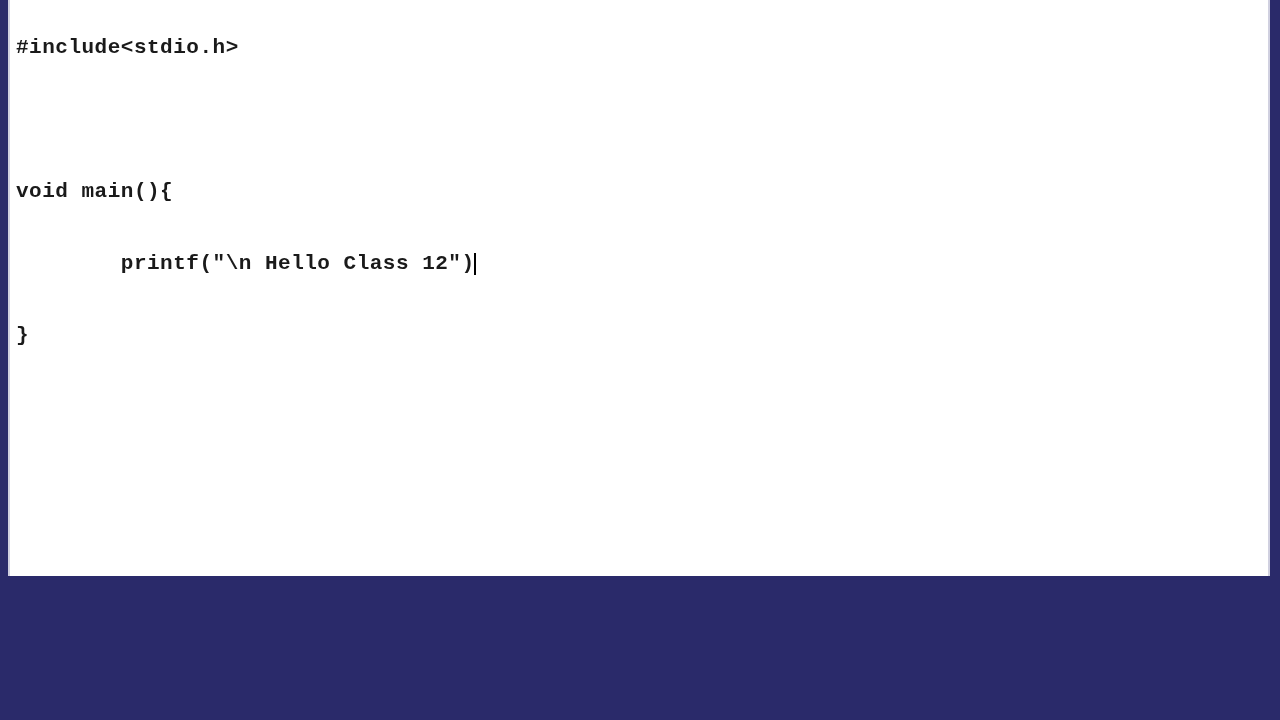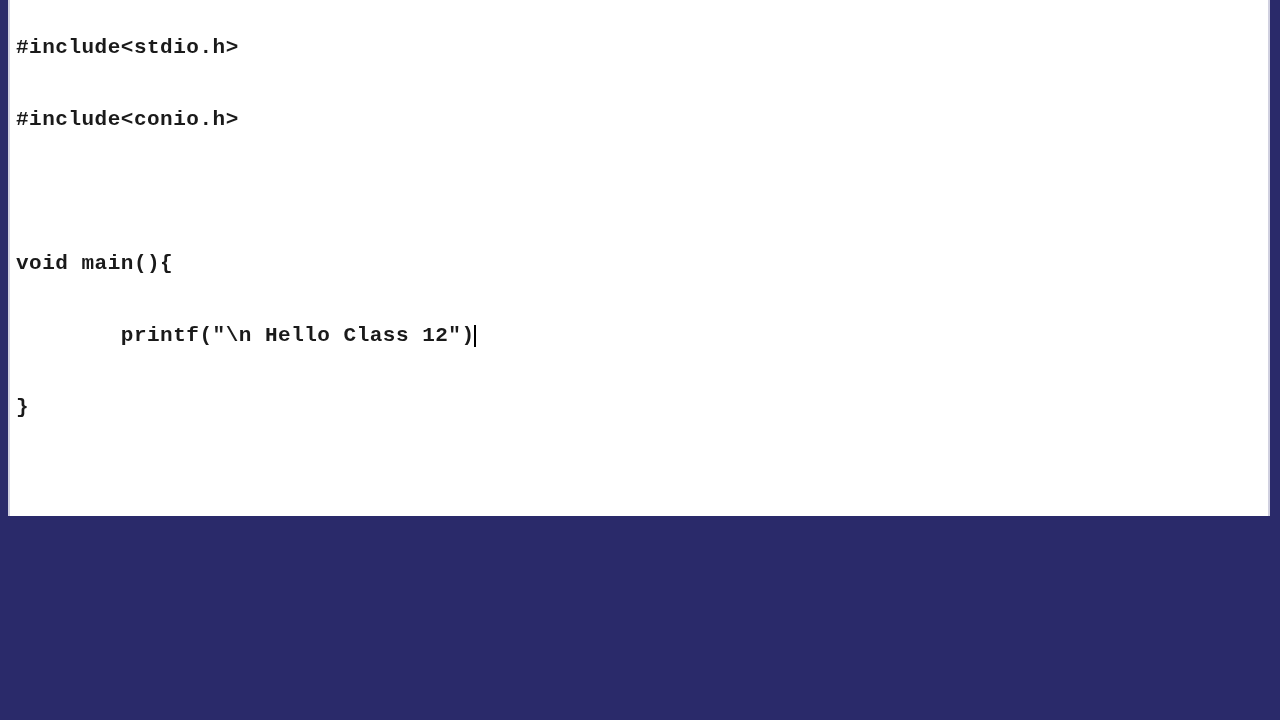--- a/index.html
+++ b/index.html
@@ -12,21 +12,21 @@
       height: 720px;
       overflow: hidden;
       background: #2a2a6a;
       font-family: 'Courier New', Courier, monospace;
     }
     .frame {
       position: absolute;
       left: 8px;
       top: 0;
       width: 1262px;
-      height: 516px;
+      height: 576px;
       background: #ffffff;
       border-left: 2px solid #d0d0e0;
       border-right: 2px solid #d0d0e0;
     }
     .code-area {
       padding: 0 6px;
       font-size: 21px;
       font-weight: bold;
       color: #1a1a1a;
       line-height: 24px;
@@ -48,19 +48,18 @@
       vertical-align: text-bottom;
       margin-left: -1px;
     }
   </style>
 </head>
 <body>
 
 <div class="frame">
   <div class="code-area">
     <span class="line line-top-cut">#include&lt;stdio.h&gt;</span>
-    <span class="line">#include&lt;conio.h&gt;</span>
     <span class="line"></span>
     <span class="line">void main(){</span>
     <span class="line"><span>        printf("\n Hello Class 12")</span><span class="cursor"></span></span>
     <span class="line">}</span>
   </div>
 </div>
 
 </body></html>

